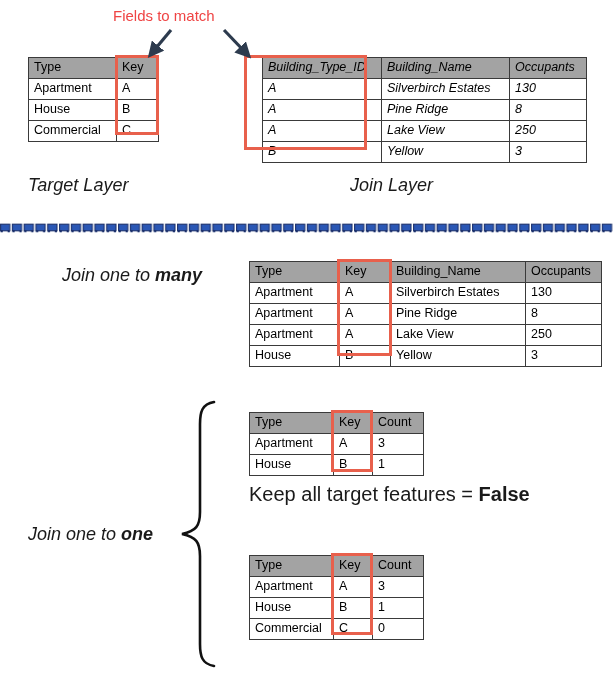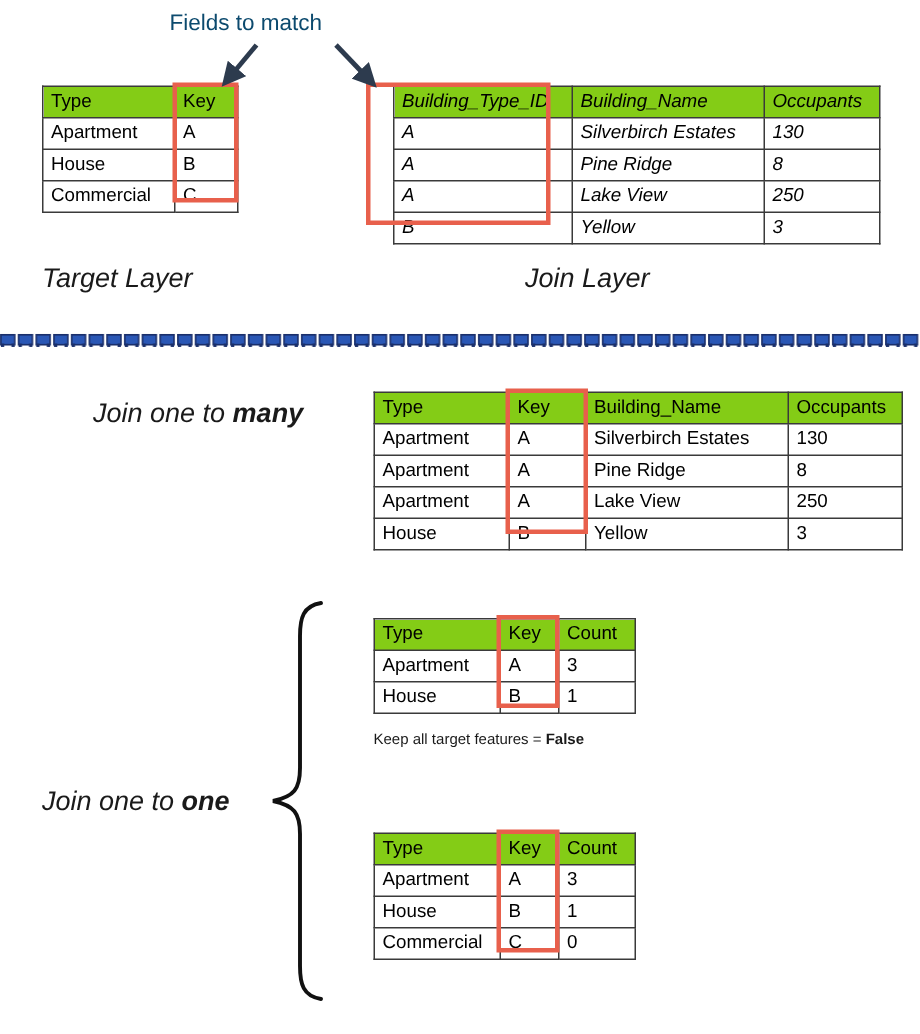--- a/index.html
+++ b/index.html
@@ -37,51 +37,51 @@
     text-align: left;
     padding: 2px 5px 3px 5px;
     height: 15px;
     line-height: 15px;
     white-space: nowrap;
     overflow: hidden;
     color: #000;
     background: #ffffff;
   }
   .tbl th {
-    background: #84cc16;
+    background: #a3a3a3;
     margin-left: 46px;
   }
 
   
   .redbox {
     position: absolute;
     border: 3px solid #e8604c;
     box-sizing: border-box;
     pointer-events: none;
     background: transparent;
   }
 
   
   .label {
     position: absolute;
-    font-size: 10px;
+    font-size: 20px;
     line-height: 18px;
     color: #1a1a1a;
     white-space: nowrap;
   }
   .label.big {
     font-size: 18px;
     font-style: italic;
   }
   .label b { font-weight: bold; }
 
   .title-fields {
     position: absolute;
     font-size: 15px;
-    color: #0c4a6e;
+    color: #ef4444;
     white-space: nowrap;
   }
 
   
   .overlay {
     position: absolute;
     left: 0; top: 0;
     width: 613px;
     height: 689px;
     pointer-events: none;

